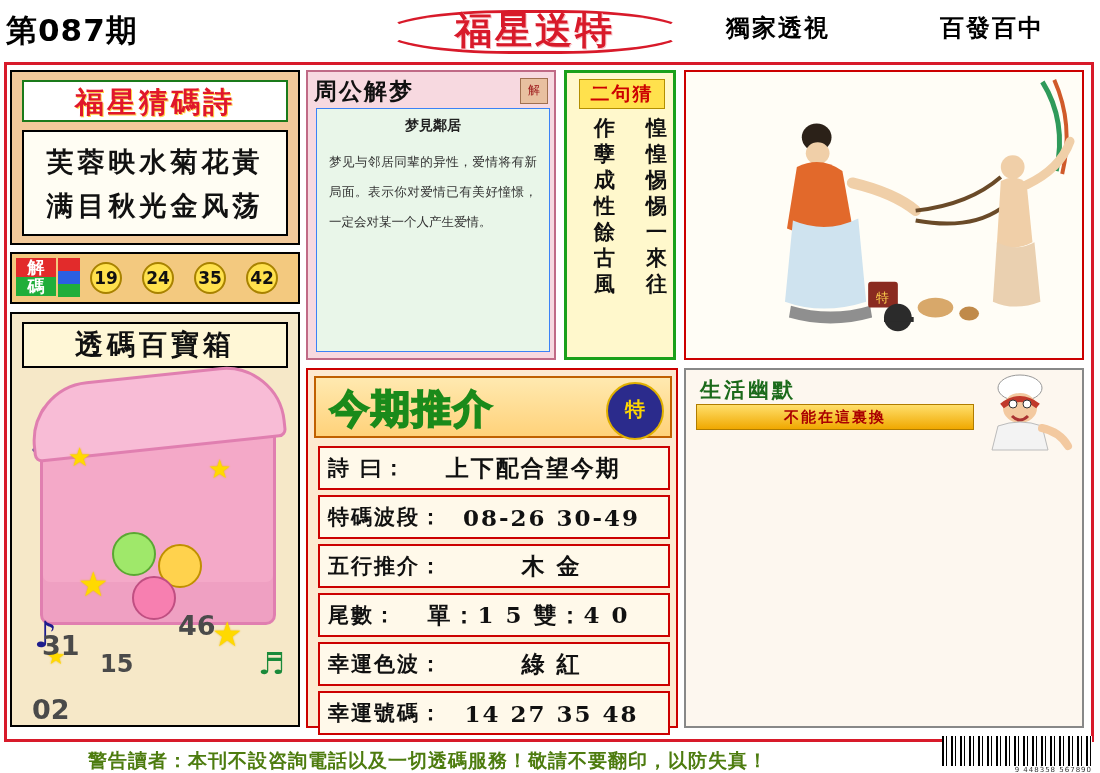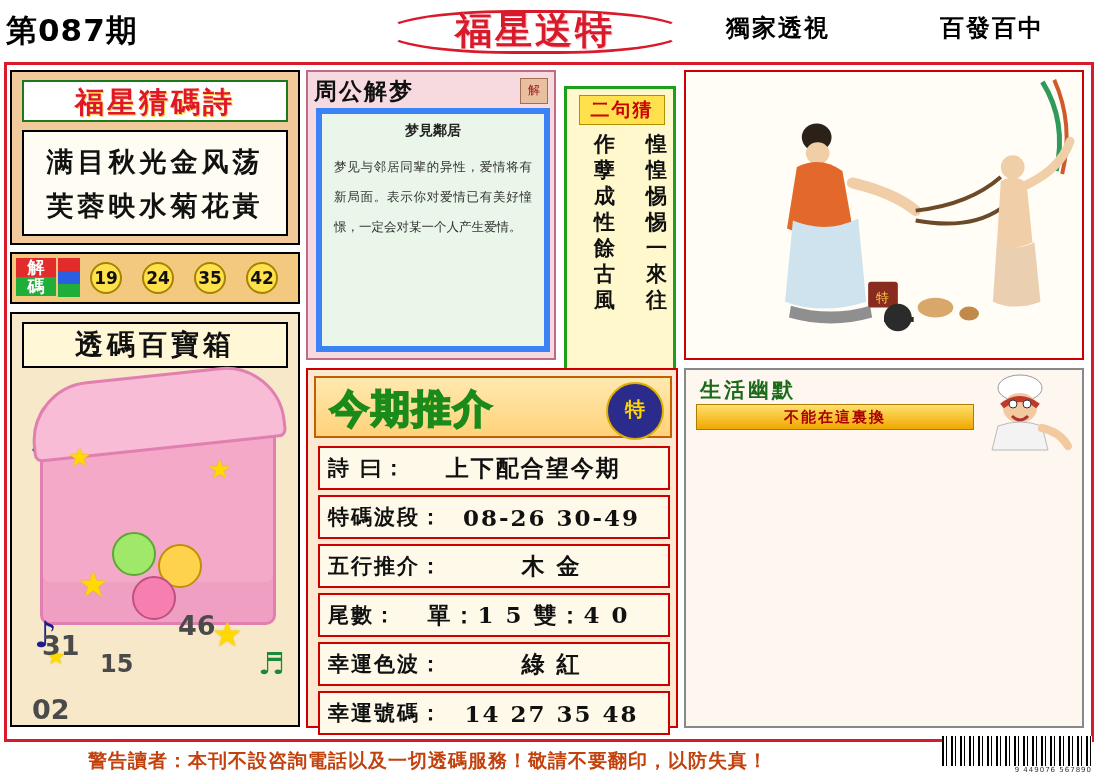--- a/index.html
+++ b/index.html
@@ -279,21 +279,21 @@
     font-size: 12px;
     color: #a02020;
     text-align: center;
     line-height: 22px;
   }
   .zg-body {
     position: absolute;
     left: 8px; top: 36px;
     width: 234px; height: 244px;
     background: #e9f6e9;
-    border: 6px solid #3b82f6;
+    border: 1px solid #3b82f6;
     box-sizing: border-box;
     padding: 8px 12px;
   }
   .zg-sub {
     text-align: center;
     font-size: 14px;
     color: #222;
     margin-bottom: 12px;
     font-weight: bold;
   }
@@ -304,21 +304,20 @@
     text-align: justify;
   }
 
   .box-erju {
     position: absolute;
     left: 258px; top: 0;
     width: 112px; height: 290px;
     background: #fff8cc;
     border: 3px solid #1aa01a;
     box-sizing: border-box;
-    margin-top: 16px;
   }
   .erju-title {
     position: absolute;
     left: 12px; top: 6px;
     width: 84px; height: 28px;
     background: #ffe14d;
     border: 1px solid #b38f00;
     text-align: center;
     line-height: 26px;
     font-size: 19px;
@@ -483,21 +482,21 @@
   .footer-banner {
     position: absolute;
     left: 0; top: 686px;
     width: 1100px; height: 58px;
   }
   .footer-warn {
     position: absolute;
     left: 88px; top: 748px;
     font-size: 19px;
     font-weight: bold;
-    color: #c2410c;
+    color: #4d7c0f;
     letter-spacing: 1px;
   }
   .barcode {
     position: absolute;
     right: 8px; top: 736px;
     width: 150px; height: 30px;
     background: repeating-linear-gradient(90deg, #000 0 2px, #fff 2px 4px, #000 4px 5px, #fff 5px 9px);
   }
   .barcode-num {
     position: absolute;
@@ -522,22 +521,22 @@
     <div class="hdr-right-2">百發百中</div>
   </div>
 
   <div class="page-frame"></div>
 
   <div class="left-col">
 
     <div class="box-fuxing">
       <div class="fuxing-title">福星猜碼詩</div>
       <div class="fuxing-poem">
+        <div class="poem-line">芙蓉映水菊花黃</div>
         <div class="poem-line">满目秋光金风荡</div>
-        <div class="poem-line">芙蓉映水菊花黃</div>
       </div>
     </div>
 
     <div class="box-jiema">
       <div class="jiema-label">
         <span class="c1">解</span>
         <span class="c2">碼</span>
       </div>
       <div class="jiema-colors">
         <i style="background:#e22b2b"></i>
@@ -679,15 +678,15 @@
       <div class="humor-sub">不能在這裏換</div>
     </div>
   </div>
 
   <div class="footer-banner">
     
     
   </div>
   <div class="footer-warn">警告讀者：本刊不設咨詢電話以及一切透碼服務！敬請不要翻印，以防失真！</div>
   <div class="barcode"></div>
-  <div class="barcode-num">9 449076 567890</div>
+  <div class="barcode-num">9 448358 567890</div>
 
 </div>
 
 </body></html>

